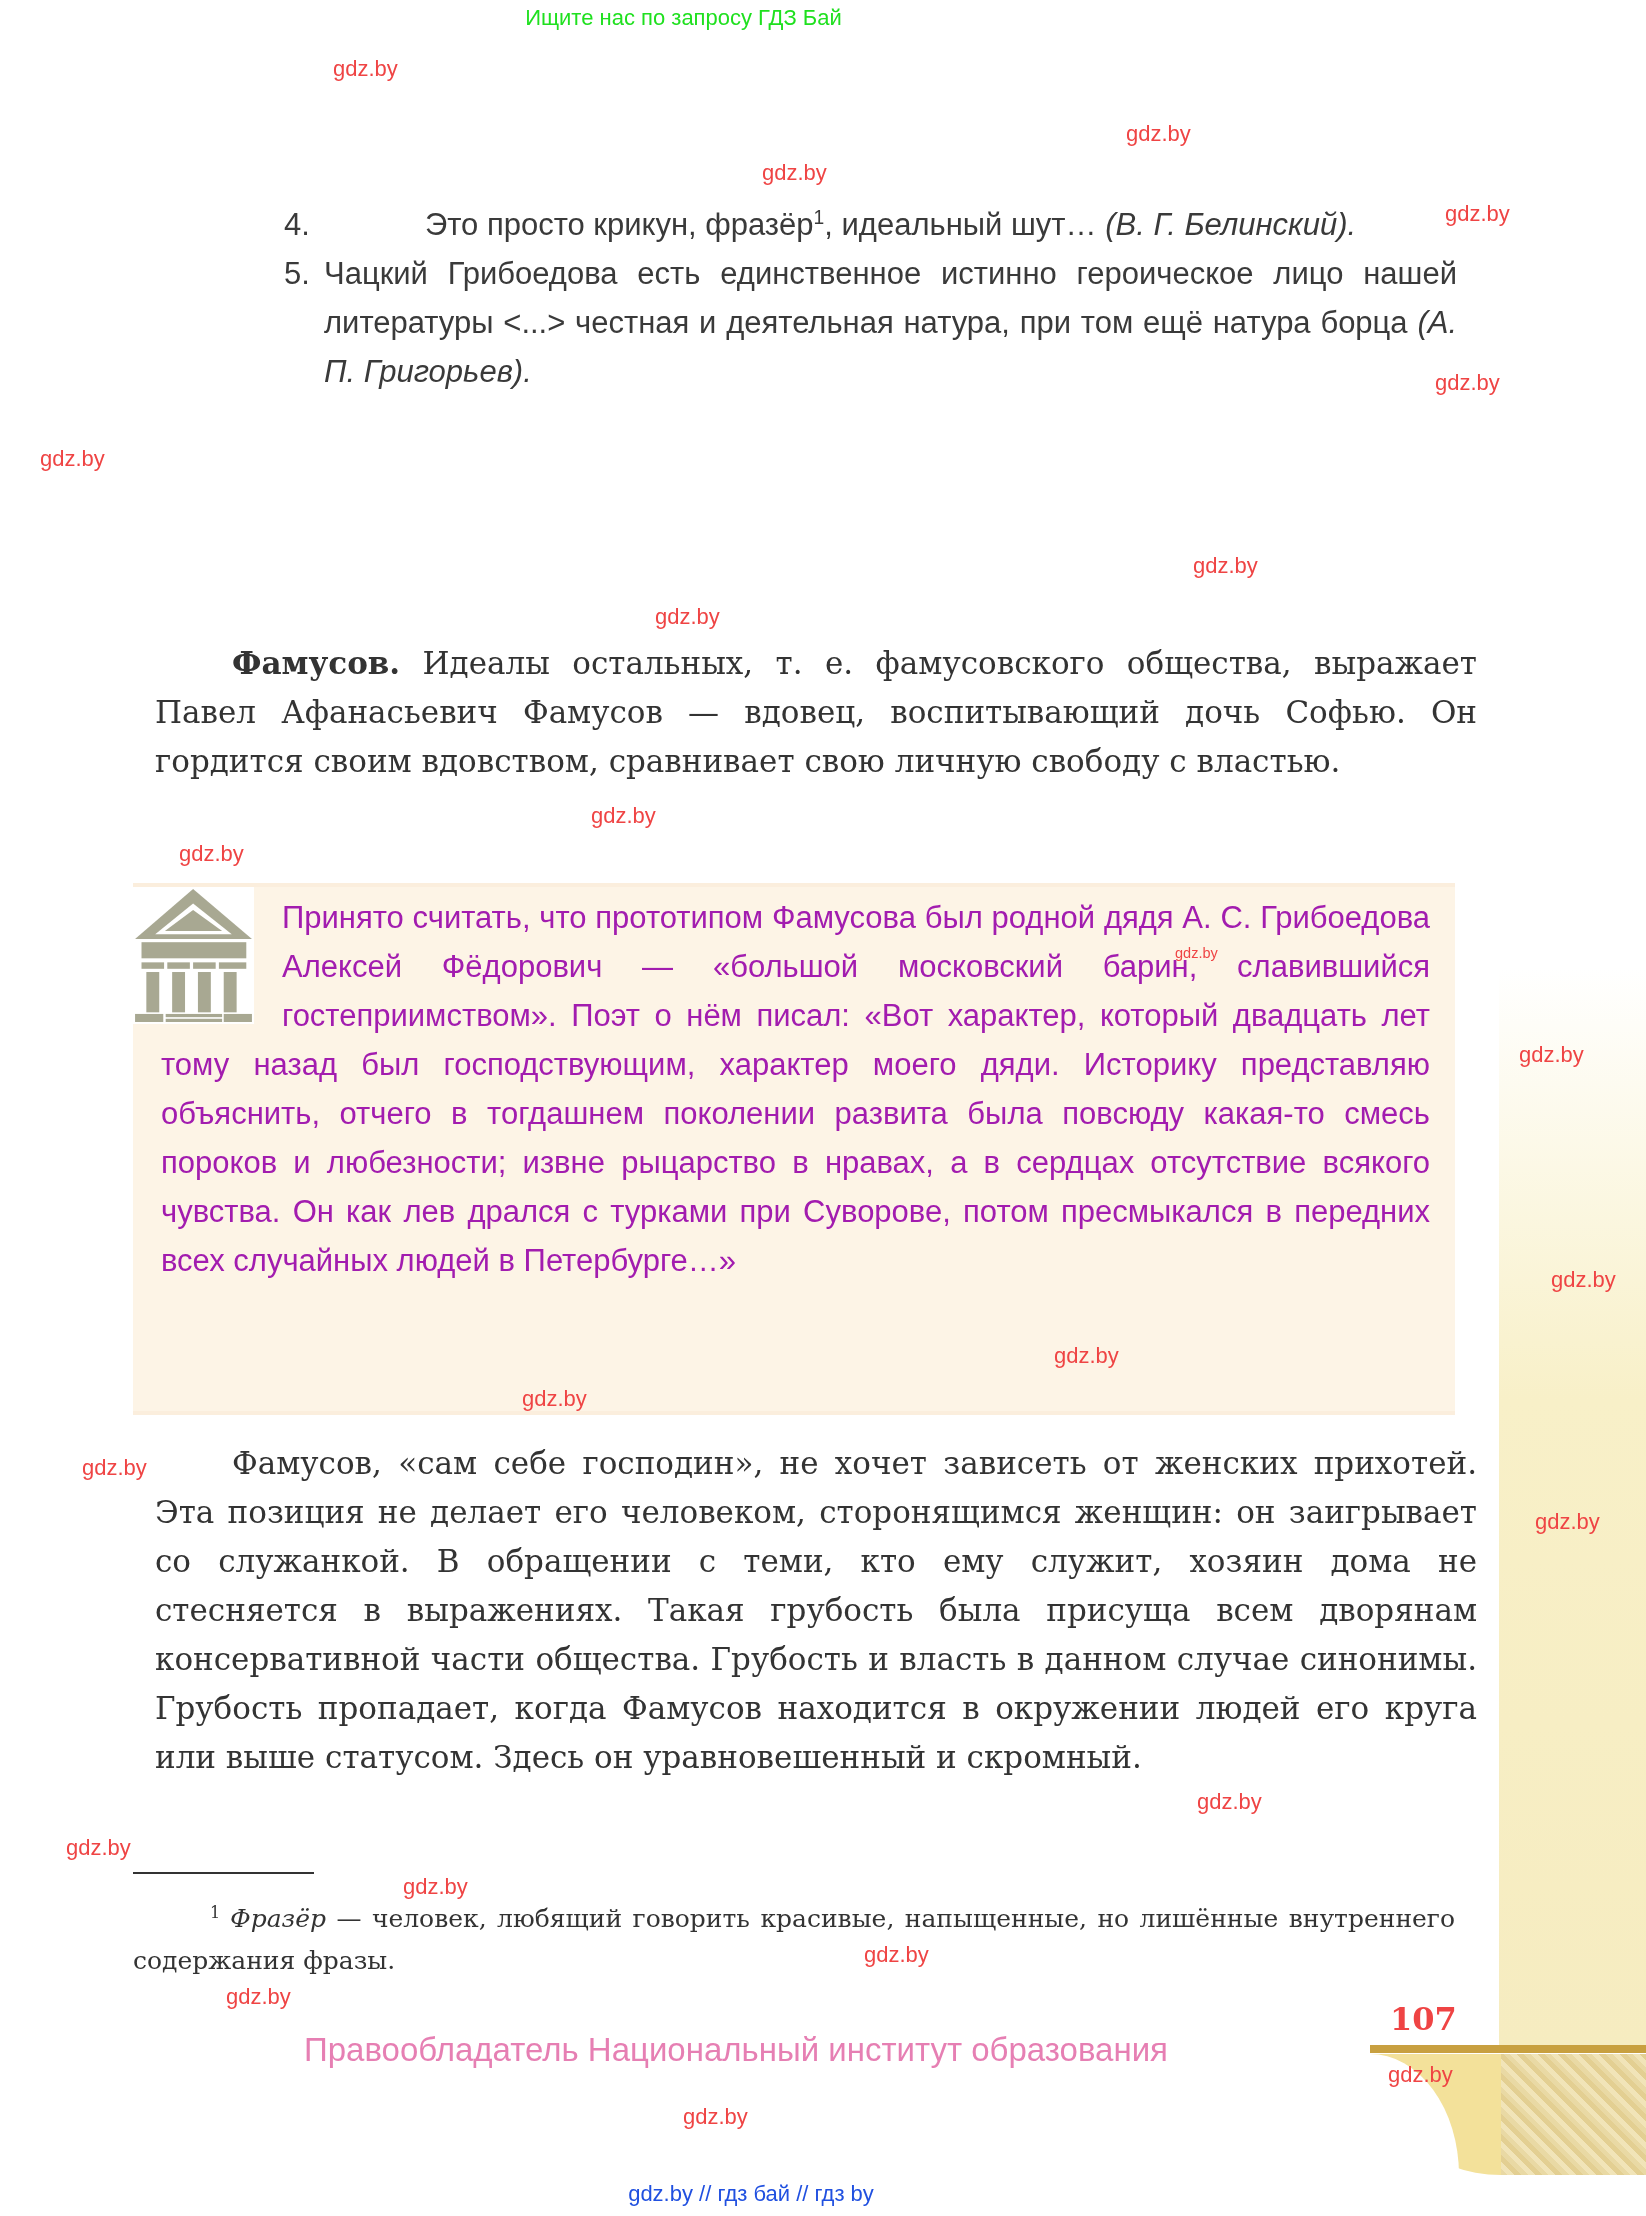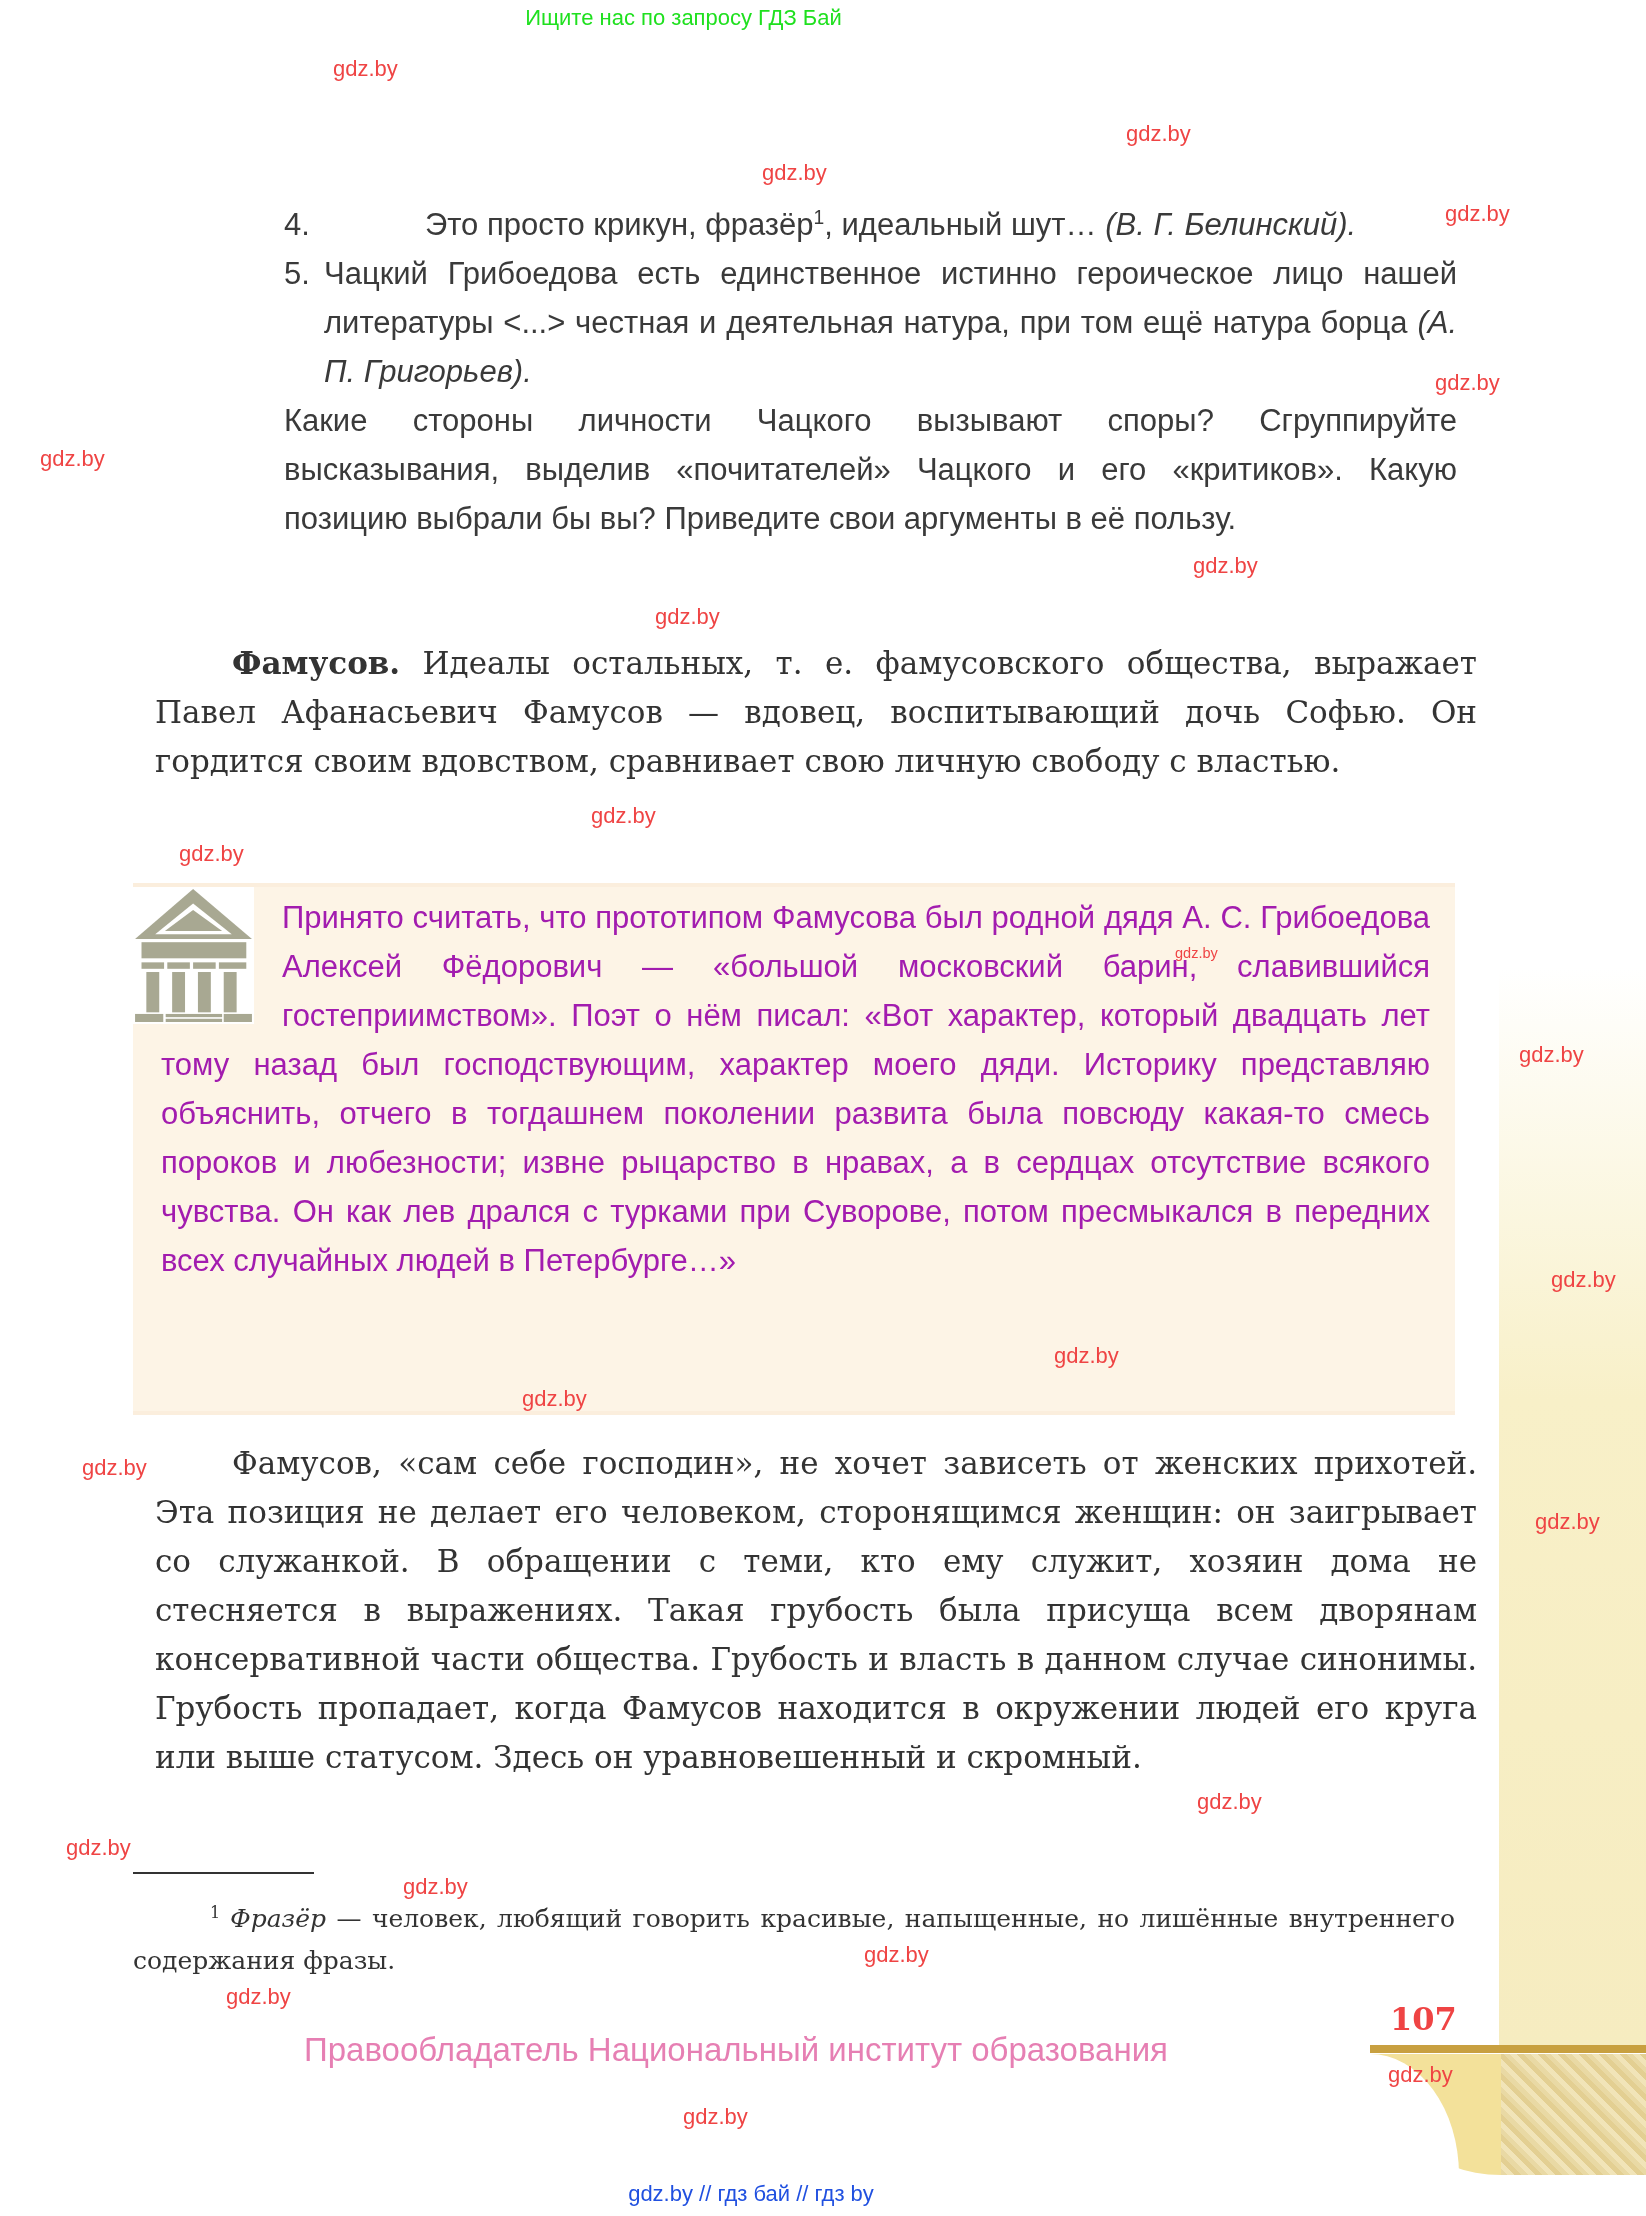--- a/index.html
+++ b/index.html
@@ -114,21 +114,20 @@
     <span class="txt" style="text-align:center;">
       <span>Это просто крикун, фразёр</span><sup>1</sup><span>, идеальный шут… </span><span class="ital">(В. Г. Белинский).</span>
     </span>
   </div>
   <div class="item">
     <span class="num">5.</span>
     <span class="txt">
       <span>Чацкий Грибоедова есть единственное истинно героическое лицо нашей литературы &lt;...&gt; честная и деятельная натура, при том ещё натура борца </span><span class="ital">(А. П. Григорьев).</span>
     </span>
   </div>
-  <p style="text-align:justify;">Какие стороны личности Чацкого вызывают споры? Сгруппируйте высказывания, выделив «почитателей» Чацкого и его «критиков». Какую позицию выбрали бы вы? Приведите свои аргументы в её пользу.</p>
 </div>
 
 <div class="serif-para" style="top:639px;">
   <span class="indent"></span><span class="bold">Фамусов.</span><span> Идеалы остальных, т. е. фамусовского общества, выражает Павел Афанасьевич Фамусов — вдовец, воспитывающий дочь Софью. Он гордится своим вдовством, сравнивает свою личную свободу с властью.</span>
 </div>
 
 <div class="callout"></div>
 <div class="callout-icon-bg"></div>
 <svg class="callout-icon" viewBox="0 0 145 165">
   <polygon points="72,0 145,62 0,62" fill="#a8a892"></polygon>

